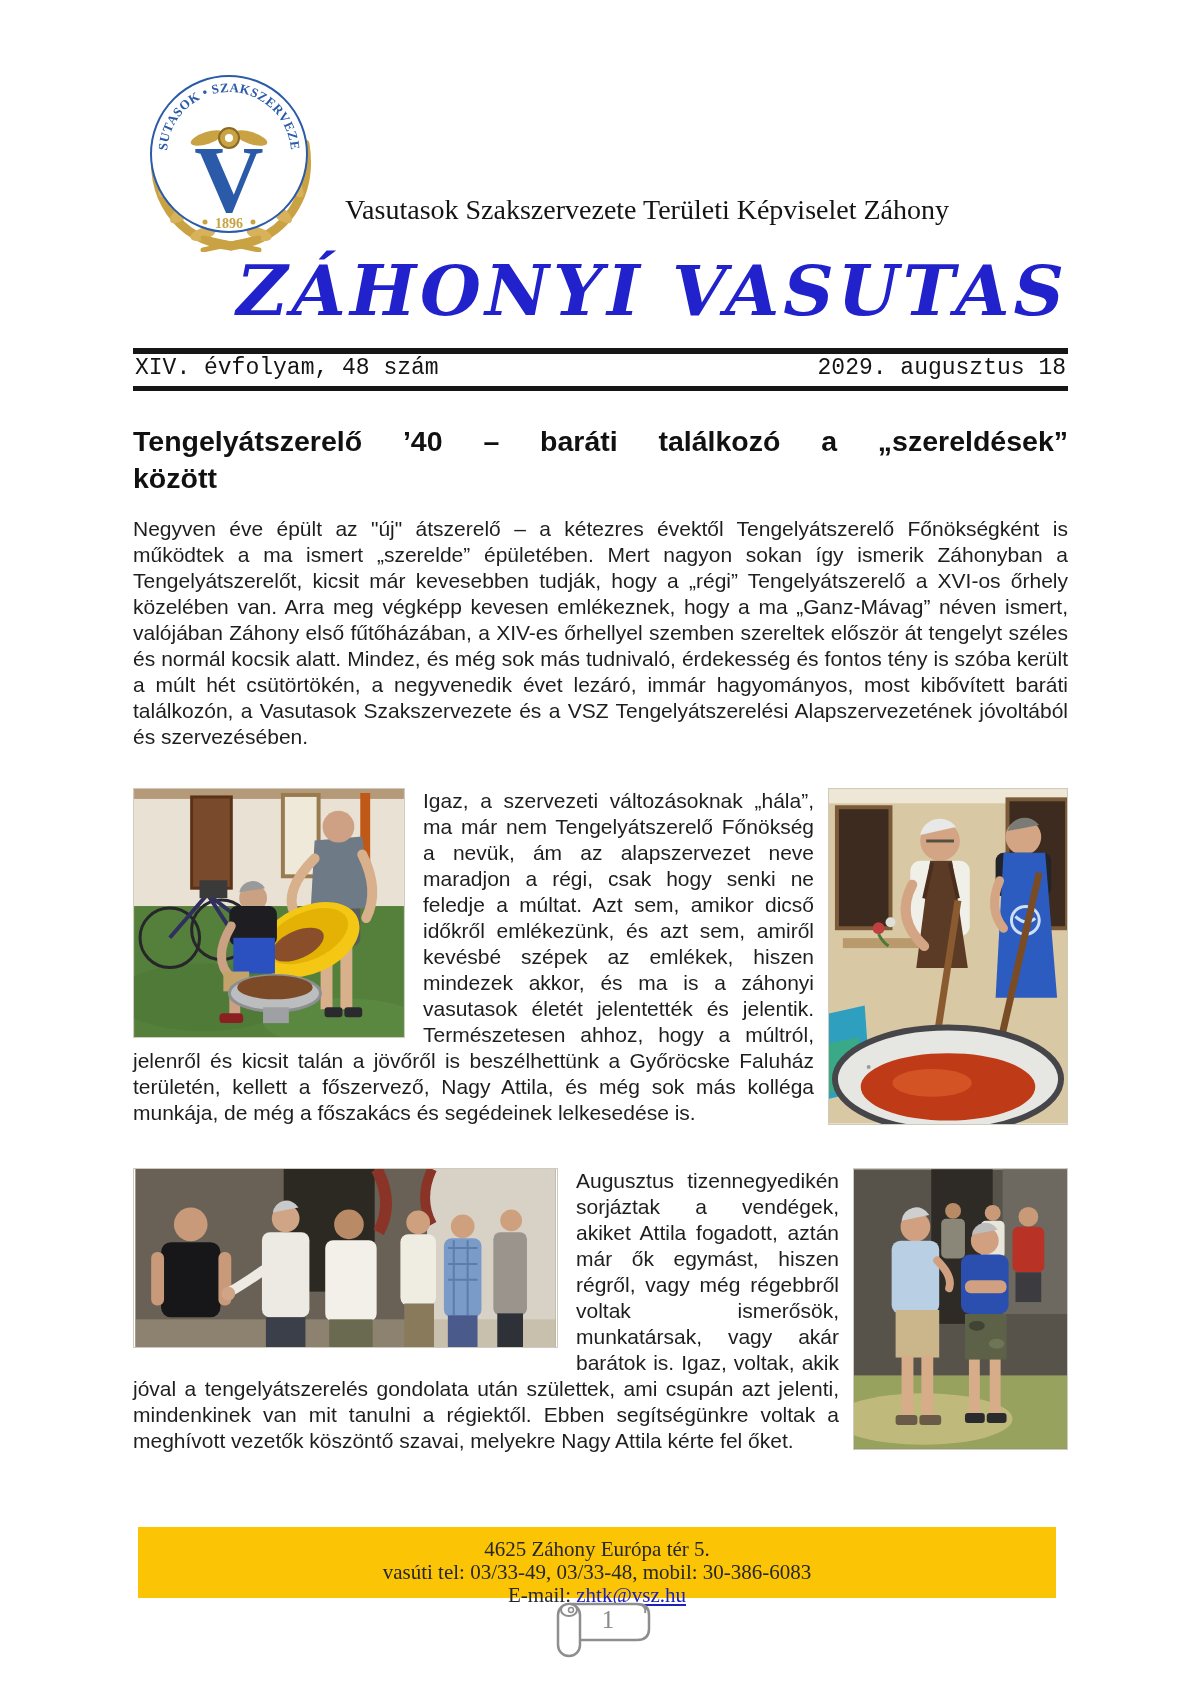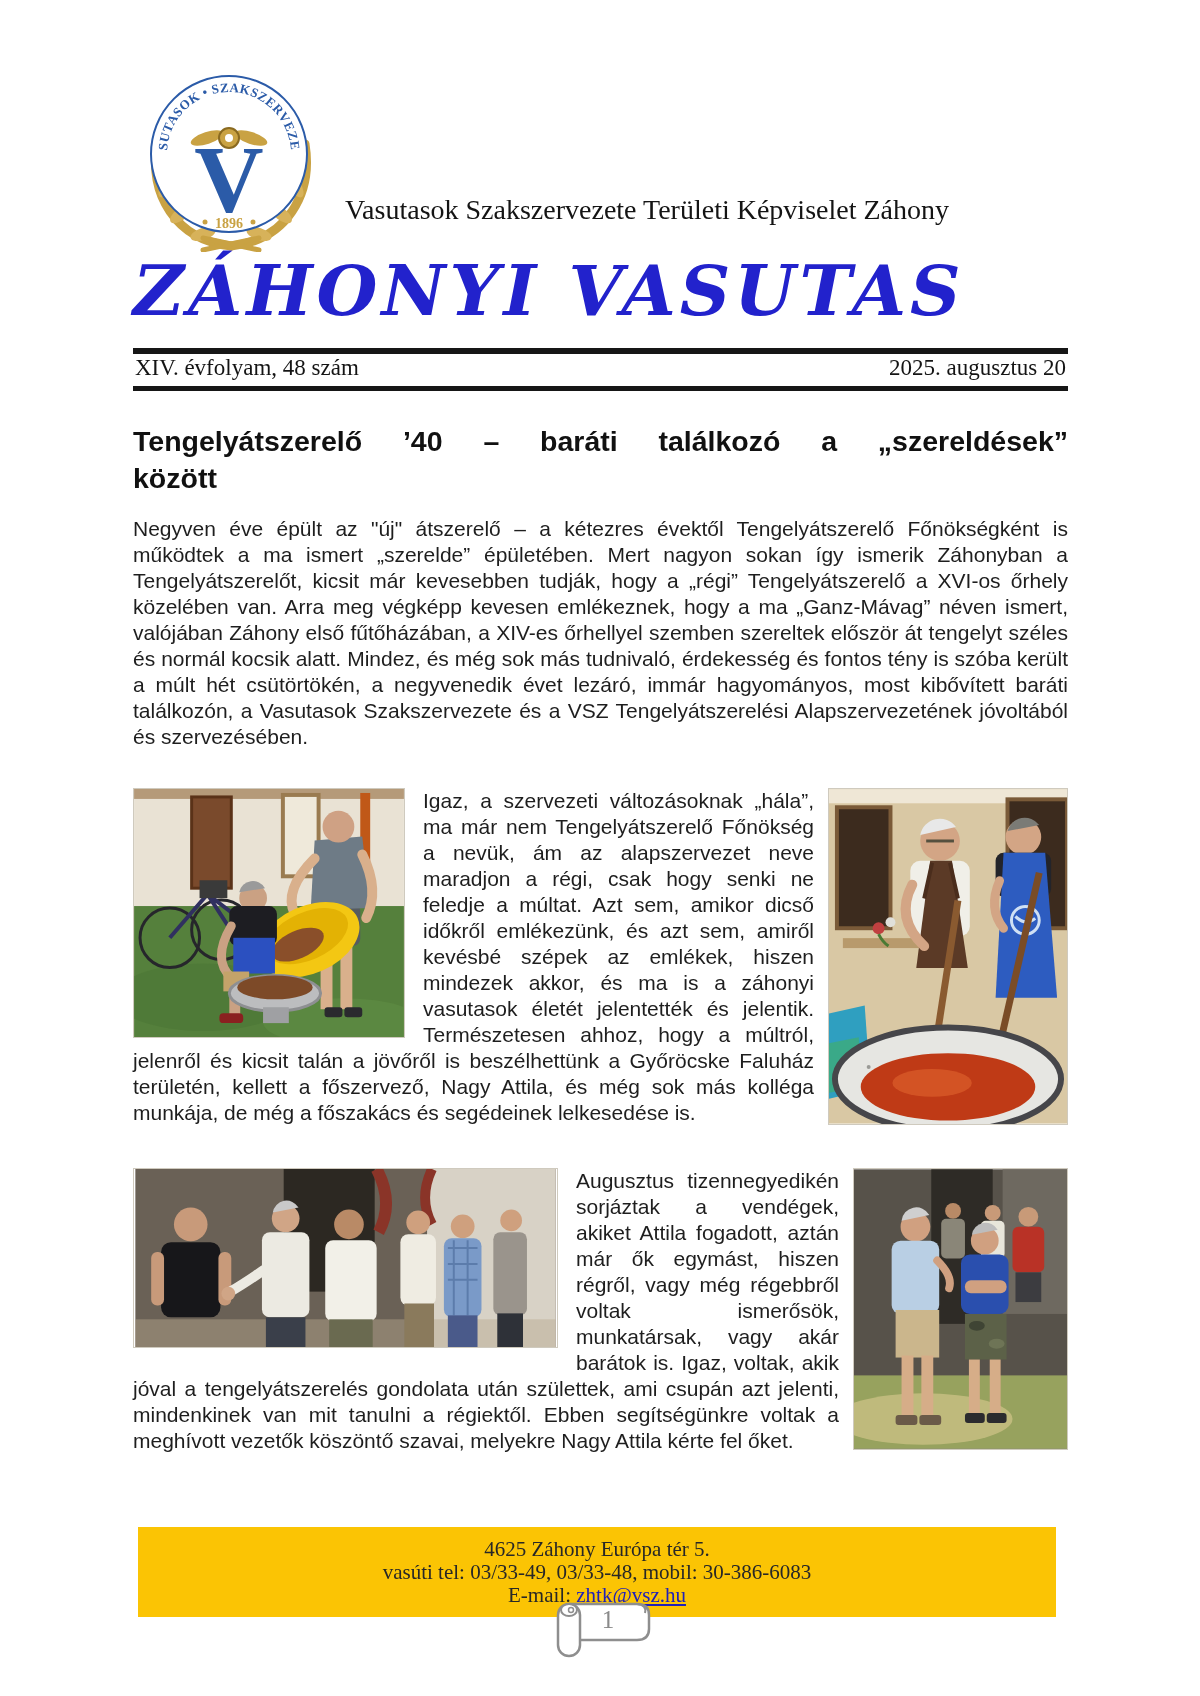--- a/index.html
+++ b/index.html
@@ -7,42 +7,42 @@
     position:relative;width:1200px;height:1696px;margin:0 auto;background:#fff;
     box-sizing:border-box;padding:62px 132px 0 133px;overflow:hidden;
     font-family:"Liberation Sans",sans-serif;color:#1f1f1f;
   }
   
   .masthead{display:flex;align-items:flex-end;height:190px;}
   .logo-svg{width:196px;height:190px;flex:none;display:block;}
   .org-line{font-family:"Liberation Serif",serif;font-size:28px;line-height:1.1;
     color:#141414;margin:0 11px 26px 16px;white-space:nowrap;}
   .title{font-family:"DejaVu Serif","Liberation Serif",serif;font-style:italic;font-weight:bold;
-    font-size:70px;line-height:1.05;color:#2222cc;text-align:left;letter-spacing:4px;margin-top:2px;}
+    font-size:70px;line-height:1.05;color:#2222cc;text-align:right;letter-spacing:4px;margin-top:2px;}
   .rulerow{margin-top:20px;border-top:6px solid #161616;border-bottom:5px solid #161616;
     display:flex;justify-content:space-between;align-items:baseline;
-    font-family:Liberation Serif, serif;font-size:23px;color:#141414;padding:1px 2px 5px;}
+    font-family:Liberation Mono, monospace;font-size:23px;color:#141414;padding:1px 2px 5px;}
   
   .headline{font-weight:bold;font-size:28.5px;line-height:1.3;color:#111;margin-top:32px;
     white-space:pre-line;text-align:justify;text-align-last:justify;}
   .body-par{font-size:21px;line-height:26px;text-align:justify;color:#1e1e1e;}
   .p1{margin-top:12px;}
   .flow{margin-top:38px;}
   .flow2{}
   .flow::after,.flow2::after{content:"";display:block;clear:both;}
   figure{margin:0;}
   figure svg{display:block;border:1px solid #cfcabe;box-sizing:border-box;}
   .fig-left{float:left;margin:0 18px 10px 0;}
   .fig-right{float:right;margin:0 0 10px 14px;}
   .ph1{width:272px;height:250px;}
   .ph2{width:240px;height:337px;}
   .ph3{width:425px;height:180px;}
   .ph4{width:215px;height:282px;}
   
-  .footer-box{position:absolute;left:138px;top:1527px;width:918px;height:90px;background:#fbc404;
+  .footer-box{position:absolute;left:138px;top:1527px;width:918px;height:71px;background:#fbc404;
     text-align:center;font-family:"Liberation Serif",serif;font-size:21px;line-height:23px;
     color:#272727;padding-top:11px;box-sizing:border-box;}
   .email-link{color:#2020b8;text-decoration:underline;cursor:pointer;}
   .scrollwrap{position:absolute;left:545px;top:1596px;width:112px;height:80px;}
   .scrollwrap svg{display:block;width:112px;height:80px;}
   .scroll-num{position:absolute;left:26px;top:10px;width:74px;text-align:center;
     font-family:"Liberation Serif",serif;font-size:25px;color:#8a8a8a;}
 </style>
 </head>
 <body>
@@ -82,21 +82,21 @@
       <circle cx="120" cy="160" r="2.5" fill="#c9a243"></circle>
       <text x="96" y="166" text-anchor="middle" font-family="Liberation Serif, serif" font-weight="bold" font-size="14" fill="#c9a243">1896</text>
     </svg>
     <div class="org-line">Vasutasok Szakszervezete Területi Képviselet Záhony</div>
   </div>
 
   <div class="title">ZÁHONYI VASUTAS</div>
 
   <div class="rulerow">
     <span>XIV. évfolyam, 48 szám</span>
-    <span>2025. augusztus 20</span>
+    <span>2029. augusztus 18</span>
   </div>
 
   <h1 class="headline">Tengelyátszerelő ’40 – baráti találkozó a „szereldések”
 között</h1>
 
   <p class="body-par p1">Negyven éve épült az "új" átszerelő – a kétezres évektől Tengelyátszerelő Főnökségként is működtek a ma ismert „szerelde” épületében. Mert nagyon sokan így ismerik Záhonyban a Tengelyátszerelőt, kicsit már kevesebben tudják, hogy a „régi” Tengelyátszerelő a XVI-os őrhely közelében van. Arra meg végképp kevesen emlékeznek, hogy a ma „Ganz-Mávag” néven ismert, valójában Záhony első fűtőházában, a XIV-es őrhellyel szemben szereltek először át tengelyt széles és normál kocsik alatt. Mindez, és még sok más tudnivaló, érdekesség és fontos tény is szóba került a múlt hét csütörtökén, a negyvenedik évet lezáró, immár hagyományos, most kibővített baráti találkozón, a Vasutasok Szakszervezete és a VSZ Tengelyátszerelési Alapszervezetének jóvoltából és szervezésében.</p>
 
   <div class="flow">
     <figure class="fig-left ph1">
       <svg viewBox="0 0 272 250" width="272" height="250" aria-hidden="true">

